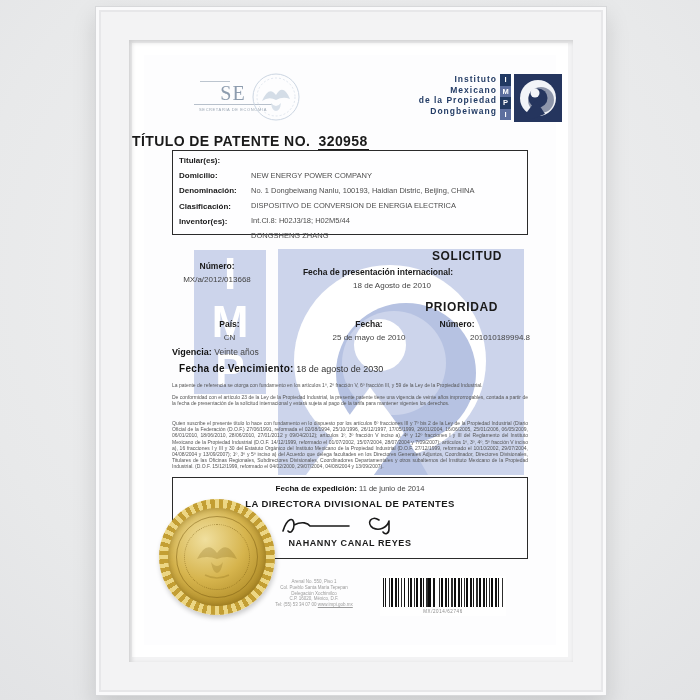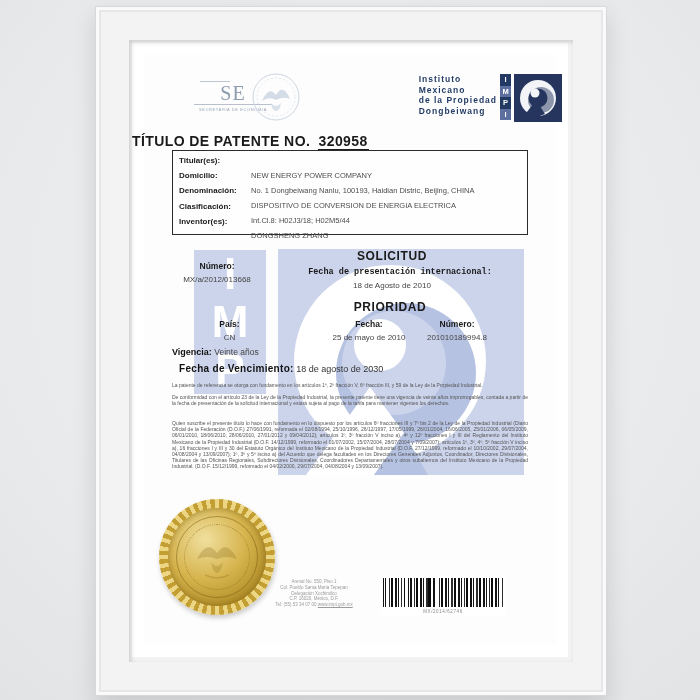--- a/index.html
+++ b/index.html
@@ -28,21 +28,21 @@
   
   .se-logo{position:absolute;left:62px;top:38px;width:78px;text-align:center;color:#93a1b2;}
   .se-top{width:30px;height:1px;background:#bcc5cf;margin:0 auto 1px 6px;}
   .se-abbr{font-family:"Liberation Serif", serif;font-size:20px;letter-spacing:1px;line-height:20px;color:#8d9cae;}
   .se-rule{width:100%;height:1px;background:#b7c0cb;margin:1px 0 2px 0;}
   .se-caption{font-size:4px;letter-spacing:.6px;color:#9aa6b3;}
 
   .eagle-seal{position:absolute;left:118px;top:26px;}
 
   .impi-logo{position:absolute;right:6px;top:26px;display:flex;align-items:flex-start;gap:3px;}
-  .impi-text{ font-size:8.5px;font-weight:bold;line-height:10.5px;color:#243d66;letter-spacing:1px;padding-top:5px;}
+  .impi-text{ text-align:right;font-size:8.5px;font-weight:bold;line-height:10.5px;color:#243d66;letter-spacing:1px;padding-top:5px;}
   .impi-strip{display:flex;flex-direction:column;width:11px;margin-top:5px;}
   .impi-strip span{height:11.5px;font-size:7.5px;font-weight:bold;color:#fff;text-align:center;line-height:11.5px;}
   .impi-strip span:nth-child(odd){background:#223a63;}
   .impi-strip span:nth-child(even){background:#5d6f9f;}
 
   
   .cert-title{position:absolute;left:0;top:90px;width:100%;font-size:14px;font-weight:bold;letter-spacing:.4px;}
   .cert-title .num{border-bottom:1.6px solid #1a1a1a;padding:0 1px 0 1px;margin-left:3px;}
 
   
@@ -51,33 +51,33 @@
   .dlabel{width:72px;font-size:8px;font-weight:bold;flex:none;}
   .dvalue{font-size:7.5px;color:#4d4d4d;padding-top:.5px;margin-top:14px;}
 
   
   .wm{position:absolute;left:62px;top:206px;width:330px;height:226px;z-index:0;}
   .wm-strip{position:absolute;left:0;top:1px;width:72px;height:144px;background:#ccd4eb;display:flex;flex-direction:column;align-items:center;overflow:hidden;}
   .wm-strip span{font-size:44px;font-weight:bold;color:#ffffff;line-height:48px;}
   .wm-square{position:absolute;left:84px;top:0;}
 
   
-  .sec-head{position:absolute;font-size:12px;font-weight:bold;letter-spacing:.6px;text-align:center;}
+  .sec-head{position:absolute;font-size:12px;font-weight:bold;letter-spacing:.6px;text-align:right;}
   .sec-label{position:absolute;font-size:8.5px;font-weight:bold;text-align:center;}
   .sec-value{position:absolute;font-size:8px;color:#444;text-align:center;}
   .sol-title{left:150px;top:206px;width:220px;}
-  .sol-fecha-label{left:158px;top:224px;width:220px;font-family:Liberation Mono, monospace;}
+  .sol-fecha-label{left:136px;top:224px;width:220px;}
   .sol-fecha-value{left:150px;top:238px;width:220px;}
   .sol-num-label{left:30px;top:218px;width:110px;}
   .sol-num-value{left:25px;top:232px;width:120px;}
   .pri-title{left:150px;top:257px;width:216px;}
   .pri-fecha-label{left:177px;top:276px;width:120px;}
   .pri-fecha-value{left:177px;top:290px;width:120px;}
   .pri-num-label{left:260px;top:276px;width:130px;}
-  .pri-num-value{left:260px;top:290px;width:130px;}
+  .pri-num-value{left:260px;top:290px;width:130px;padding-left:43px;}
   .pais-label{left:40px;top:276px;width:115px;}
   .pais-value{left:40px;top:290px;width:115px;}
 
   .vigencia{position:absolute;left:40px;top:304px;font-size:8.5px;color:#444;}
   .vigencia b{font-size:9px;color:#111;}
   .vencimiento{position:absolute;left:40px;top:320px;font-size:9px;color:#333;}
   .vencimiento b{font-size:10px;color:#111;letter-spacing:.3px;padding-left:7px;}
 
   
   .legal{position:absolute;left:40px;width:356px;font-size:5px;line-height:6.2px;color:#555;text-align:justify;}
@@ -221,20 +221,34 @@
     </div>
     <div class="vencimiento">
       <b>Fecha de Vencimiento:</b>
       <span>18 de agosto de 2030</span>
     </div>
 
     <div class="legal p1">La patente de referencia se otorga con fundamento en los artículos 1º, 2º fracción V, 6º fracción III, y 59 de la Ley de la Propiedad Industrial.</div>
     <div class="legal p2">De conformidad con el artículo 23 de la Ley de la Propiedad Industrial, la presente patente tiene una vigencia de veinte años improrrogables, contada a partir de la fecha de presentación de la solicitud internacional y estará sujeta al pago de la tarifa para mantener vigentes los derechos.</div>
     <div class="legal p3">Quien suscribe el presente título lo hace con fundamento en lo dispuesto por los artículos 6º fracciones III y 7º bis 2 de la Ley de la Propiedad Industrial (Diario Oficial de la Federación (D.O.F.) 27/06/1991, reformada el 02/08/1994, 25/10/1996, 26/12/1997, 17/05/1999, 26/01/2004, 16/06/2005, 25/01/2006, 06/05/2009, 06/01/2010, 18/06/2010, 28/06/2010, 27/01/2012 y 09/04/2012); artículos 1º, 3º fracción V inciso a), 4º y 12º fracciones I y III del Reglamento del Instituto Mexicano de la Propiedad Industrial (D.O.F. 14/12/1999, reformado el 01/07/2002, 15/07/2004, 28/07/2004 y 7/09/2007); artículos 1º, 3º, 4º, 5º fracción V inciso a), 16 fracciones I y III y 30 del Estatuto Orgánico del Instituto Mexicano de la Propiedad Industrial (D.O.F. 27/12/1999, reformado el 10/10/2002, 29/07/2004, 04/08/2004 y 13/09/2007); 1º, 3º y 5º inciso a) del Acuerdo que delega facultades en los Directores Generales Adjuntos, Coordinador, Directores Divisionales, Titulares de las Oficinas Regionales, Subdirectores Divisionales, Coordinadores Departamentales y otros subalternos del Instituto Mexicano de la Propiedad Industrial. (D.O.F. 15/12/1999, reformado el 04/02/2000, 29/07/2004, 04/08/2004 y 13/09/2007).</div>
 
+    <div class="issue-box">
+      <div class="exped">
+        <b>Fecha de expedición:</b>
+        <span>11 de junio de 2014</span>
+      </div>
+      <div class="director-title">LA DIRECTORA DIVISIONAL DE PATENTES</div>
+      <div class="signature">
+        <svg width="150" height="30" viewBox="0 0 150 30">
+          <path d="M8 21 C12 8 19 6 19 15 C19 21 15 24 13 21 M19 15 C27 11 33 13 35 16 L74 16" fill="none" stroke="#191919" stroke-width="1.6" stroke-linecap="round"></path>
+          <path d="M104 10 C96 5 91 13 98 18 C104 21 112 18 114 11 M114 11 L114 19 C114 24 110 25 108 22" fill="none" stroke="#191919" stroke-width="1.6" stroke-linecap="round"></path>
+        </svg>
+      </div>
+      <div class="director-name">NAHANNY CANAL REYES</div>
+    </div>
 
     <div class="seal">
       <div class="rays"></div>
       <div class="disc"></div>
       <div class="ring"></div>
       <div class="ring2"></div>
       <svg width="56" height="56" viewBox="0 0 56 56" opacity=".55">
         <path d="M8,30 Q18,10 28,24 Q38,10 48,30 Q38,26 28,30 Q18,26 8,30 Z" fill="rgba(122,93,16,.45)"></path>
         <path d="M22,33 q6,8 12,0 q-2,11 -6,11 q-4,0 -6,-11" fill="rgba(122,93,16,.4)"></path>
         <path d="M16,46 q12,6 24,0" fill="none" stroke="rgba(122,93,16,.45)" stroke-width="1.4"></path>

